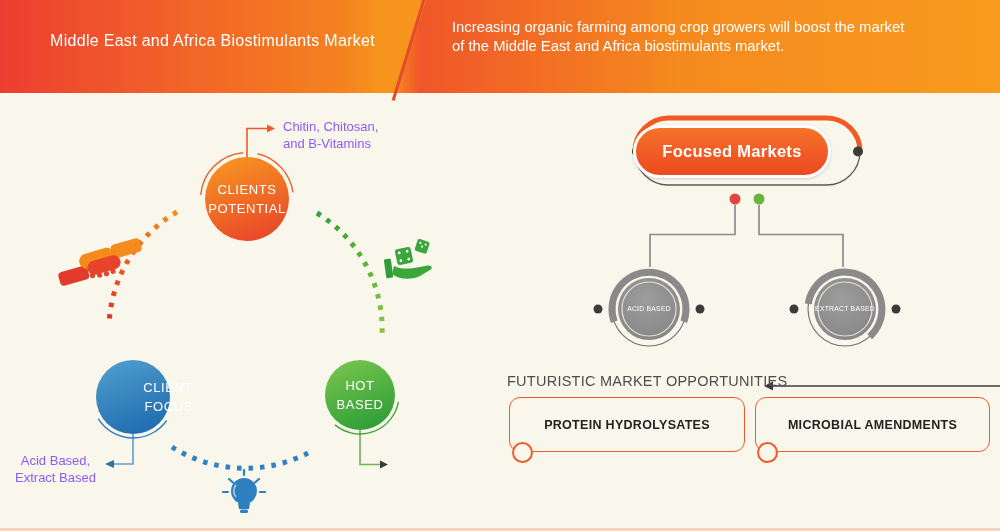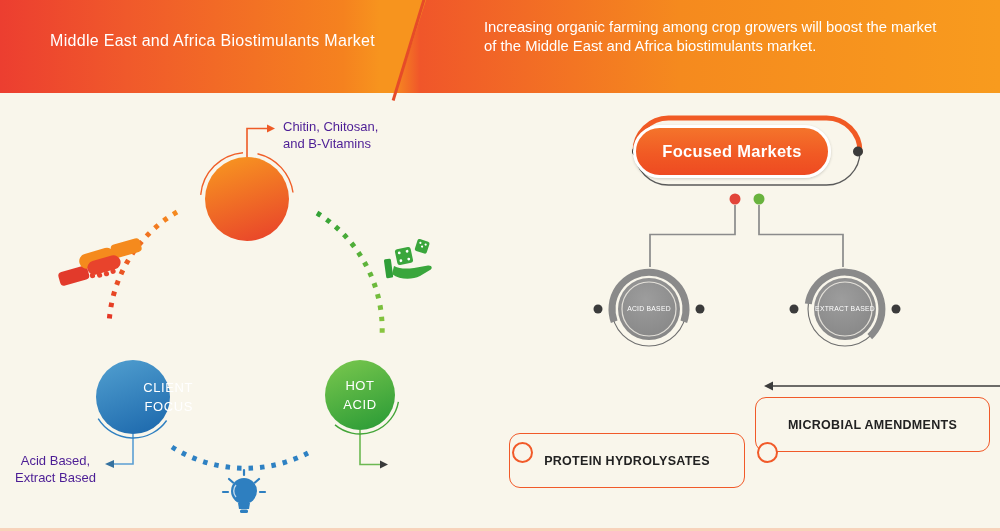--- a/index.html
+++ b/index.html
@@ -12,43 +12,43 @@
   .header{position:absolute;left:0;top:0;width:904px;height:93px;
     background:linear-gradient(90deg,#ec3e30 0%,#f0592b 14%,#f5821f 38%,#f7941e 42%);}
   .hdr-right{position:absolute;left:0;top:0;width:1000px;height:93px;
     background:linear-gradient(90deg,#f7941e 0%,#f7941e 39%,#f0562a 42%,#f58a1e 68%,#f89b1e 100%);
     clip-path:polygon(42.6% 0,100% 0,100% 100%,39.6% 100%);}
   .hdr-divider{position:absolute;left:408px;top:-9px;width:3px;height:112px;
     background:#e64b28;transform:rotate(17deg);}
   .hdr-title{position:absolute;left:50px;top:32px;font-size:16px;font-weight:500;
     letter-spacing:.3px;color:#fff;}
   .hdr-sub{position:absolute;left:452px;top:18px;width:458px;font-size:14.8px;
-    line-height:19px;color:#fff;font-weight:400;margin-left:32px;}
+    line-height:19px;color:#fff;font-weight:400;}
   
   .abs{position:absolute;}
   .pre{white-space:pre-line;}
   .bubble-label{color:#fff;text-align:center;font-size:13px;font-weight:500;
     letter-spacing:.6px;line-height:19px;}
-  .callout{font-size:13px;color:#4c1d95;line-height:16.5px;}
+  .callout{font-size:13px;color:#8b5cf6;line-height:16.5px;}
   
   .pill{position:absolute;left:633px;top:125px;width:198px;height:53px;
     border-radius:27px;border:3px solid #fff;box-sizing:border-box;
     background:linear-gradient(180deg,#f4742b 0%,#f15a24 55%,#ee4a21 100%);
     box-shadow:0 1px 3px rgba(0,0,0,.18);
     display:flex;align-items:center;justify-content:center;}
   .pill span{color:#fff;font-size:16.5px;font-weight:700;letter-spacing:.3px;}
   .node-label{color:#fff;text-align:center;font-size:6.8px;font-weight:500;
     letter-spacing:.25px;}
   
   .opp-heading{position:absolute;left:507px;top:373px;font-size:14.5px;
     letter-spacing:.25px;color:#4d4d4d;font-weight:400;}
   .opp-box{position:absolute;top:397px;height:55px;box-sizing:border-box;
     border:1.6px solid #f15a29;border-radius:11px;
     display:flex;align-items:center;justify-content:center;}
-  .opp-box.b1{left:509px;width:236px;margin-top:36px;}
+  .opp-box.b1{left:509px;width:236px;}
   .opp-box.b2{left:755px;width:235px;}
   .opp-box span{font-size:12.5px;font-weight:700;letter-spacing:.3px;color:#222;}
   .corner-dot{position:absolute;width:21px;height:21px;border-radius:50%;
     box-sizing:border-box;border:2px solid #f15a29;background:#f9f6eb;}
   .bottom-strip{position:absolute;left:0;bottom:0;width:1000px;height:3px;
     background:#f8d2ba;}
   svg.layer{position:absolute;left:0;top:0;}
 </style>
 </head>
 <body>
@@ -201,37 +201,40 @@
       <circle cx="794" cy="309" r="4.5" fill="#3b3b3b"></circle>
       <circle cx="896" cy="309" r="4.5" fill="#3b3b3b"></circle>
     </g>
 
     <g>
       <line x1="773" y1="386" x2="1000" y2="386" stroke="#3c3c3c" stroke-width="1.6"></line>
       <polygon points="773,381.5 764,386 773,390.5" fill="#3c3c3c"></polygon>
     </g>
   </svg>
 
+  <div class="abs bubble-label pre" style="left:187px;top:180px;width:120px;">CLIENTS
+POTENTIAL</div>
   <div class="abs bubble-label pre" style="left:73px;top:378px;width:120px;text-align:right;">CLIENT
 FOCUS</div>
   <div class="abs bubble-label pre" style="left:300px;top:376px;width:120px;">HOT
-ACID</div>
+BASED</div>
 
   <div class="abs callout pre" style="left:283px;top:119px;">Chitin, Chitosan,
 and B-Vitamins</div>
   <div class="abs callout pre" style="left:8px;top:453px;width:95px;text-align:center;">Acid Based,
 Extract Based</div>
 
   <div class="pill">
     <span>Focused Markets</span>
   </div>
 
   <div class="abs node-label" style="left:604px;top:305px;width:90px;">ACID BASED</div>
   <div class="abs node-label" style="left:800px;top:305px;width:90px;">EXTRACT BASED</div>
 
+  <div class="opp-heading">FUTURISTIC MARKET OPPORTUNITIES</div>
 
   <div class="opp-box b1">
     <span>PROTEIN HYDROLYSATES</span>
   </div>
   <div class="opp-box b2">
     <span>MICROBIAL AMENDMENTS</span>
   </div>
   <div class="corner-dot" style="left:511.5px;top:441.5px;"></div>
   <div class="corner-dot" style="left:756.5px;top:441.5px;"></div>
 

